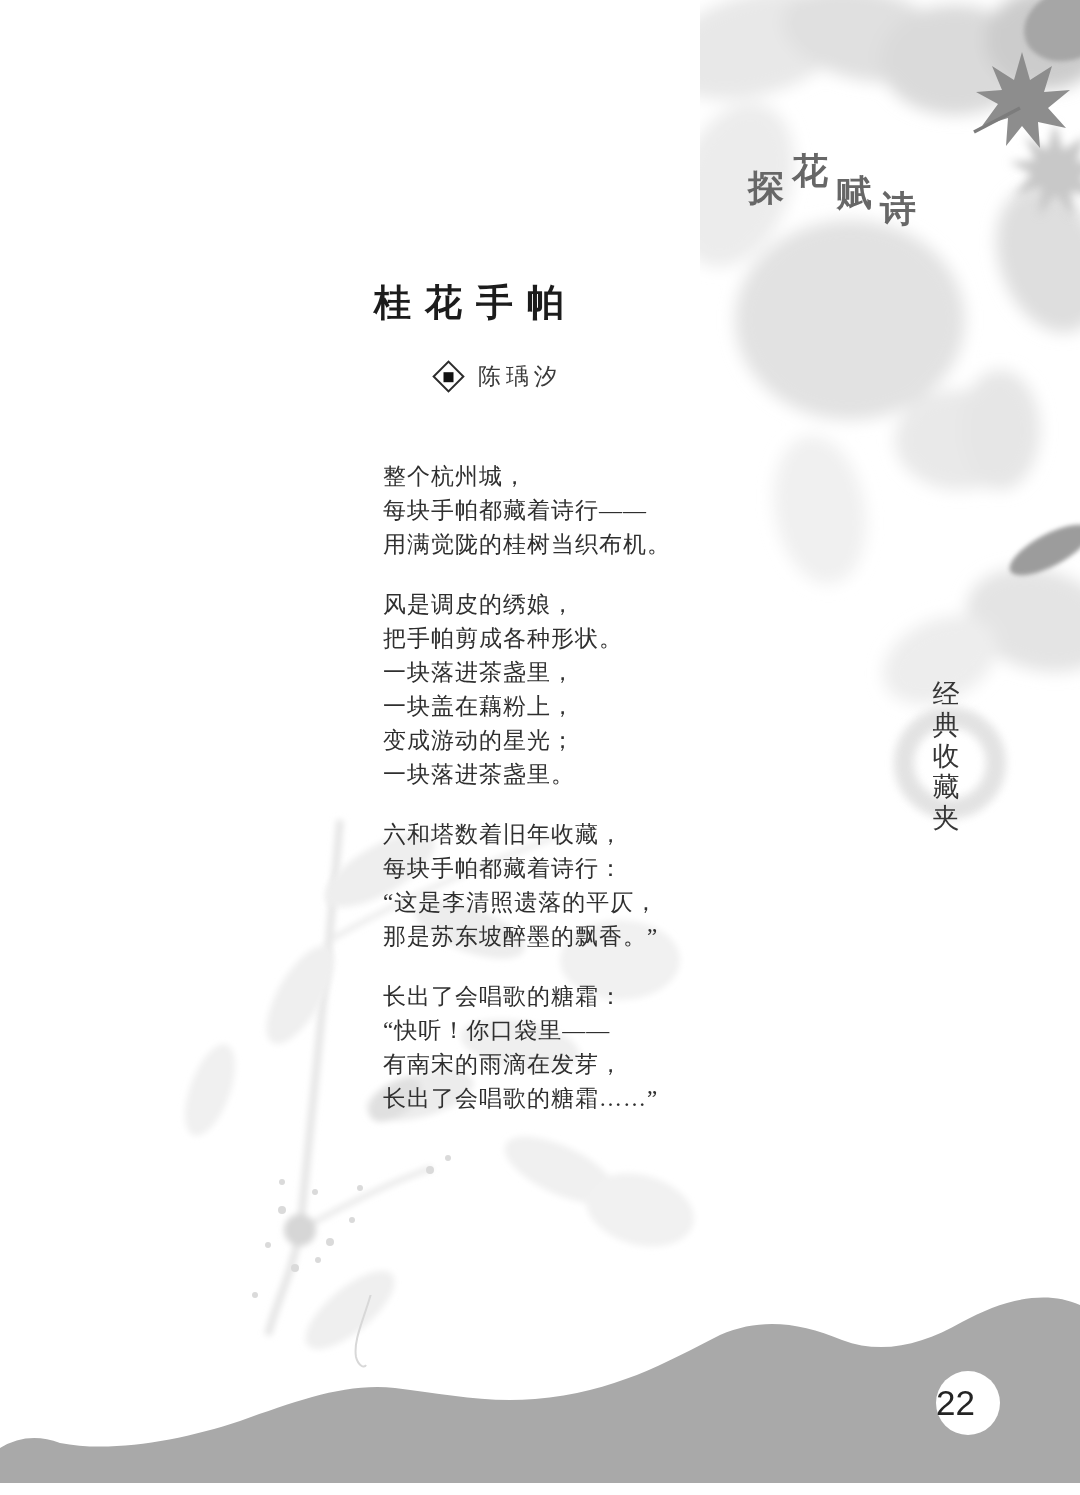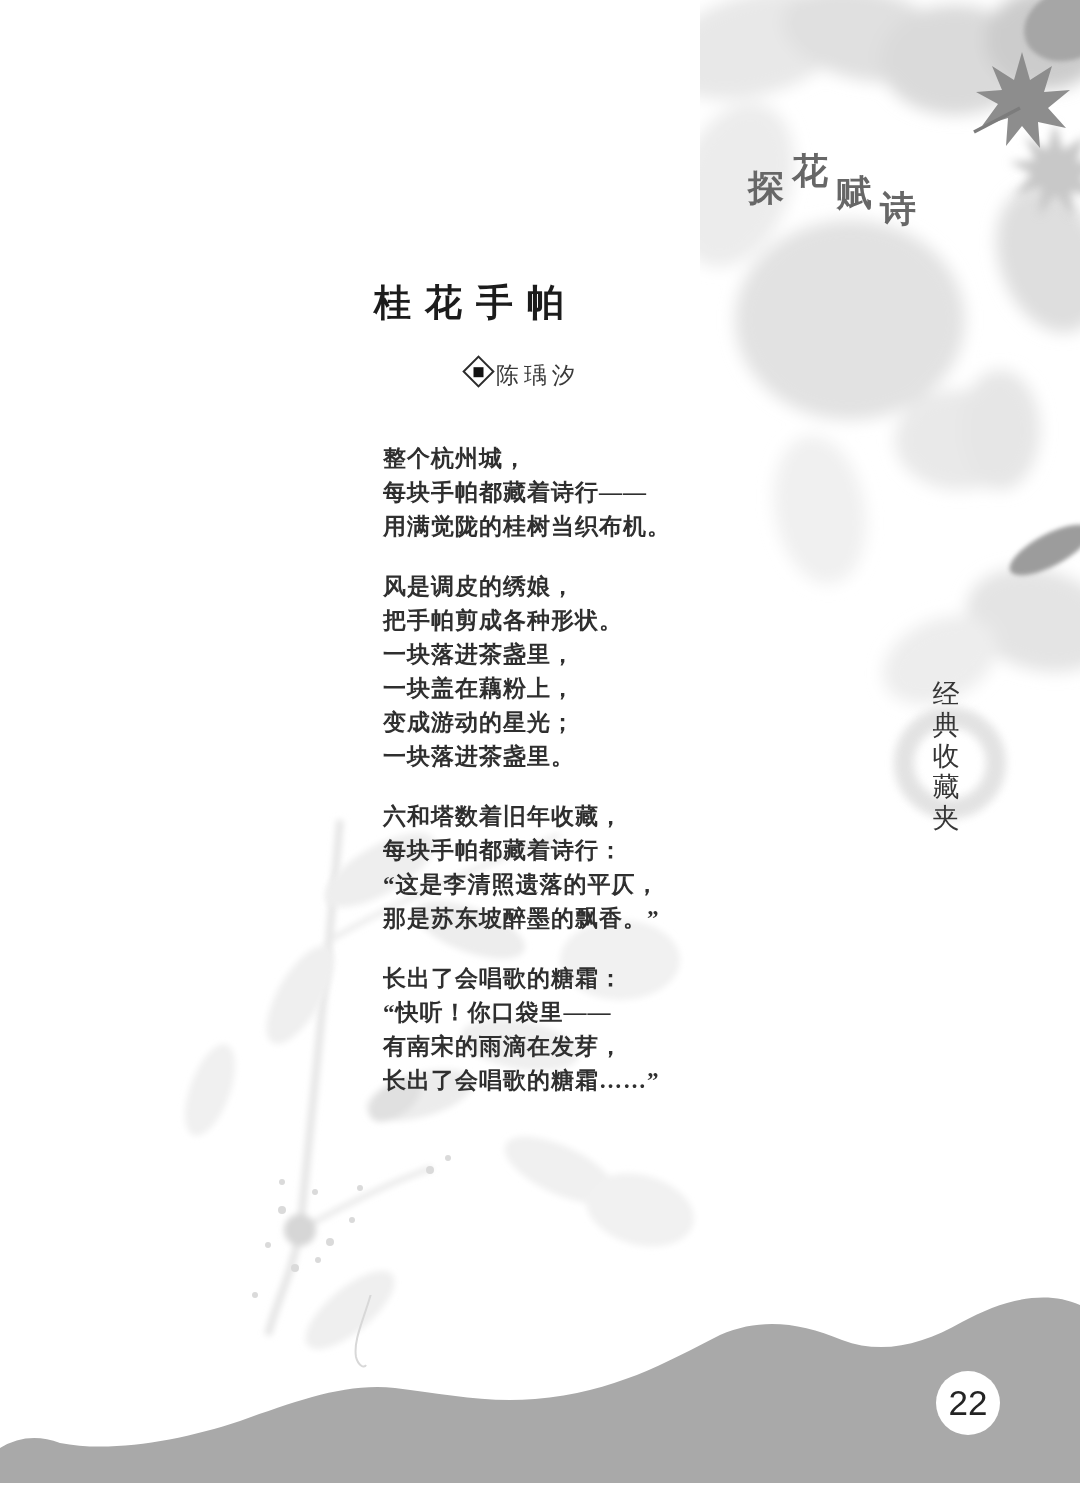--- a/index.html
+++ b/index.html
@@ -30,41 +30,41 @@
   .poem-title{
     position:absolute;left:360px;top:278px;width:320px;
     margin:0;z-index:2;
     font-size:37px;font-weight:700;color:#1c1c1c;
     letter-spacing:14px;text-indent:14px;
     font-family:"Liberation Serif","DejaVu Serif",serif;
   }
 
   
   .author-row{
-    position:absolute;left:467px;top:360px;height:32px;z-index:2;
-    display:flex;gap:6px;
+    position:absolute;left:437px;top:360px;height:32px;z-index:2;
+    display:flex;align-items:center;gap:18px;
   }
   .diamond-bullet{
     width:19px;height:19px;border:2px solid #2c2c2c;
     transform:rotate(45deg);
     display:flex;align-items:center;justify-content:center;
     background:#ffffff;
   }
   .diamond-bullet i{
     display:block;width:10px;height:10px;background:#121212;
     transform:rotate(-45deg);
   }
   .author-name{
     font-size:23px;color:#3a3a3a;letter-spacing:5px;
     font-family:"Liberation Serif","DejaVu Serif",serif;
   }
 
   
   .poem-body{
-    position:absolute;left:383px;top:442px;z-index:2;font-weight:bold;
+    position:absolute;left:383px;top:460px;z-index:2;
   }
   .stanza{margin:0 0 26px 0;}
   .poem-line{
     font-size:23px;line-height:34px;height:34px;
     color:#2f2f2f;white-space:nowrap;letter-spacing:1px;
   }
 
   
   .side-label{
     position:absolute;left:929px;top:678px;width:34px;z-index:2;
@@ -73,21 +73,21 @@
   }
   .side-label span{
     display:block;font-size:27px;line-height:31px;color:#363636;
     font-weight:500;
   }
 
   
   .page-num-circle{
     position:absolute;left:936px;top:1371px;width:64px;height:64px;
     border-radius:50%;background:#ffffff;z-index:4;
-    display:flex;align-items:center;justify-content:center;
+    display:flex;align-items:center;justify-content:flex-start;
     font-family:"Liberation Sans","DejaVu Sans",sans-serif;
     font-size:35px;color:#242424;
   }
 </style>
 </head>
 <body>
 
 <div class="page">
 
   <svg class="decor-top" width="380" height="880" viewBox="0 0 380 880" aria-hidden="true">

